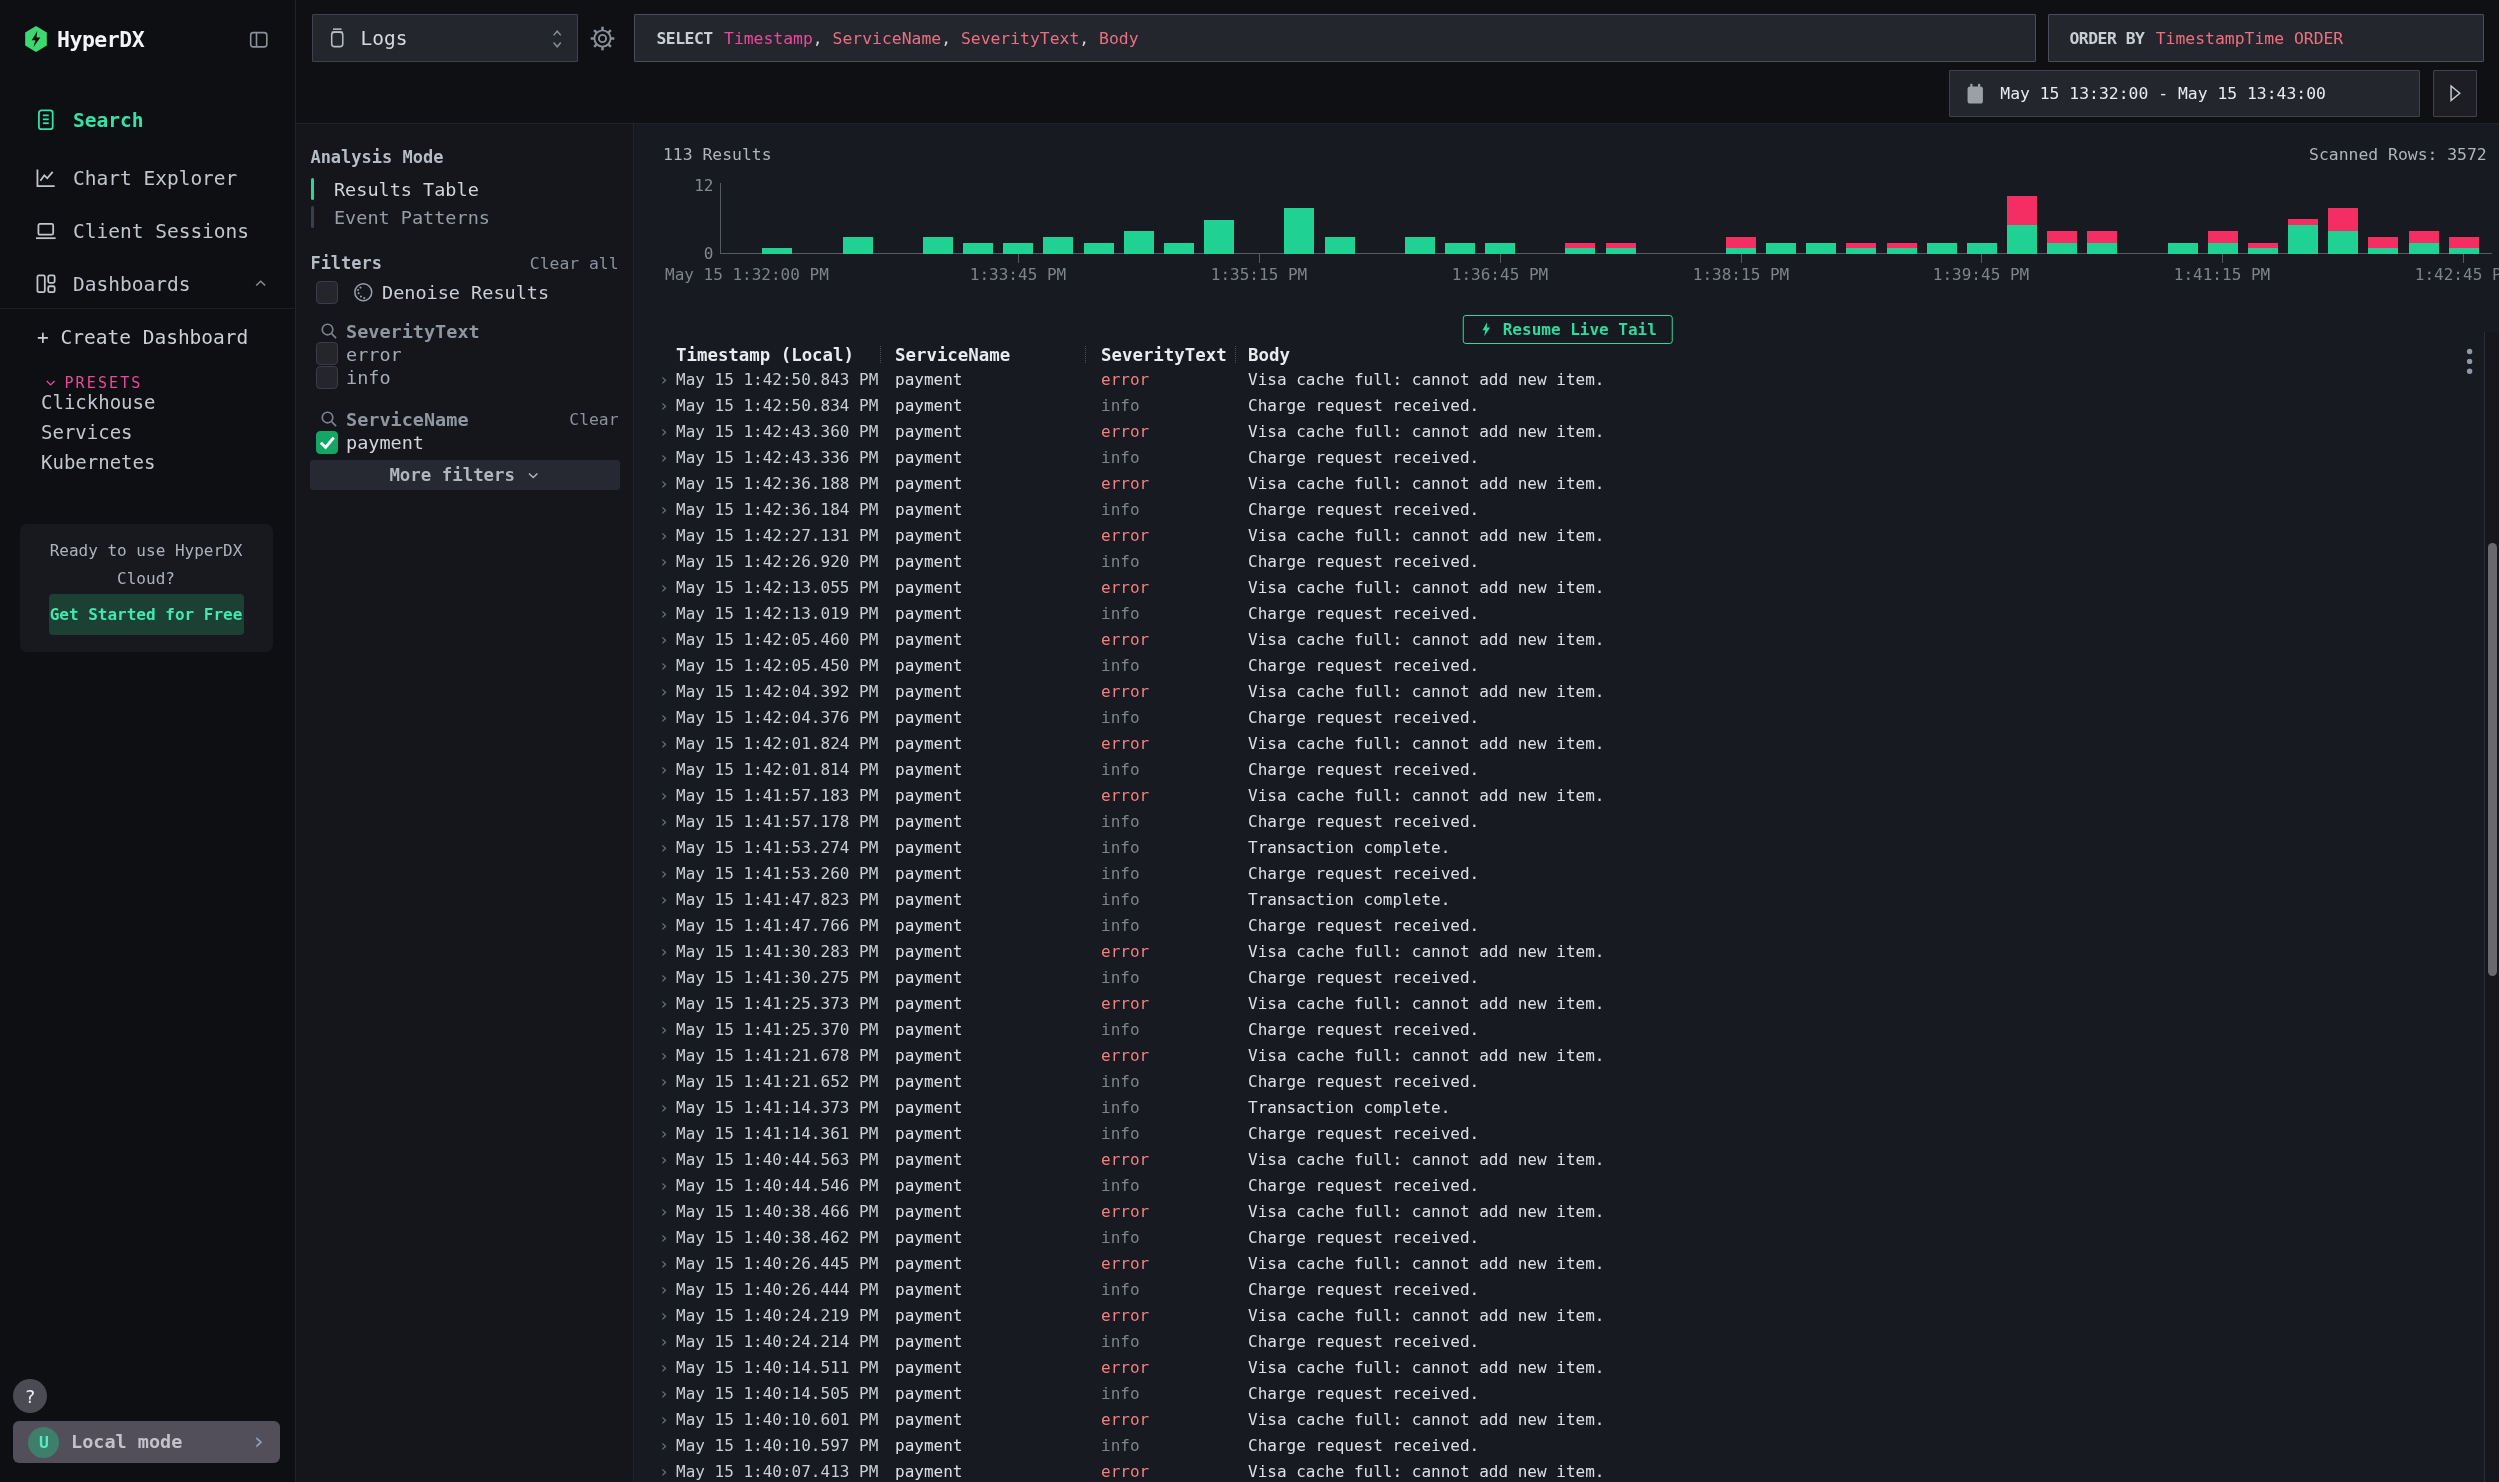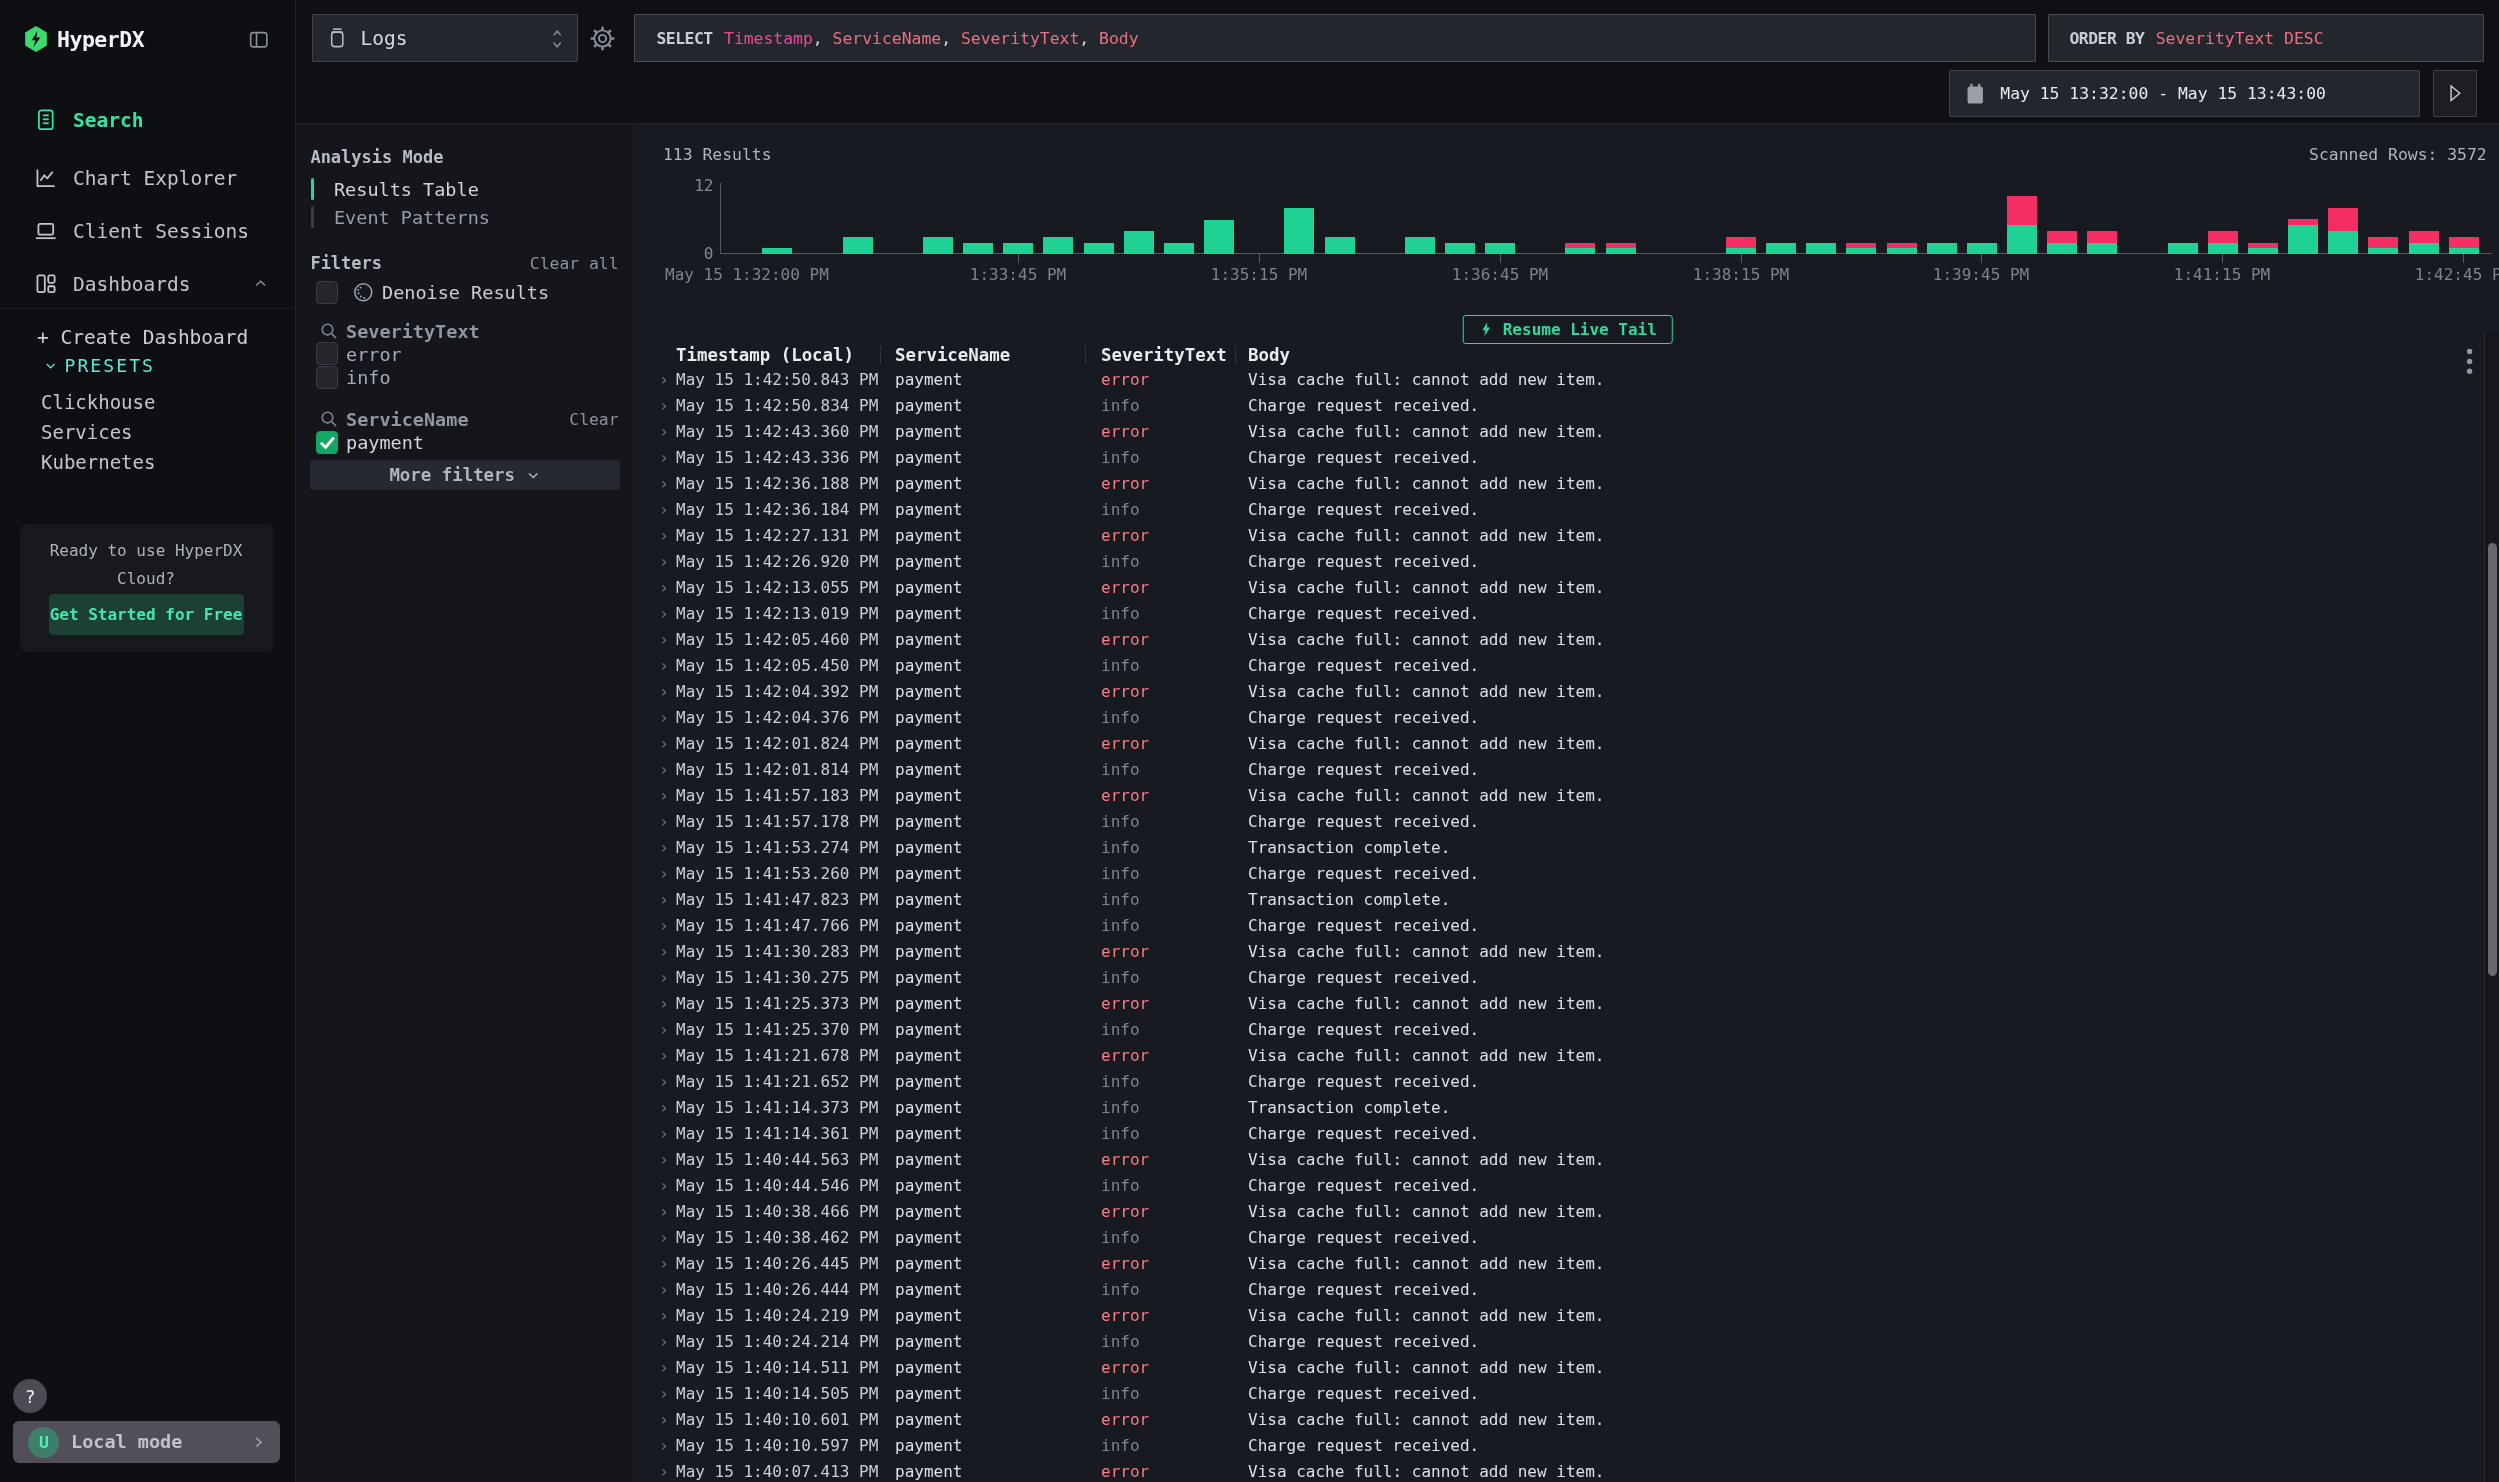--- a/index.html
+++ b/index.html
@@ -12,21 +12,21 @@
   .logo-row{position:absolute;left:0;top:20.5px;width:295px;height:41px;}
   .logo-mark{position:absolute;left:22.6px;top:4.1px;width:26px;height:29px;}
   .logo-text{position:absolute;left:57px;top:6.2px;font-size:21.5px;font-weight:bold;color:#f2f4f7;letter-spacing:-0.5px;}
   .collapse-btn{position:absolute;left:248px;top:8.2px;width:21.5px;height:20.5px;color:#8a8f98;cursor:pointer;}
   .nav-item{position:absolute;left:0;width:295px;height:30px;display:flex;align-items:center;padding-left:34px;box-sizing:border-box;color:#c2c6cc;font-size:19.5px;cursor:pointer;}
   .nav-item .nicon{width:23.6px;height:23.6px;margin-right:15.4px;flex:0 0 auto;}
   .nav-item.active{color:#35e3a6;font-weight:bold;}
   .nav-chevron{position:absolute;right:27px;width:15.4px;height:15.4px;color:#8a8f98;}
   .side-divider{position:absolute;left:0;top:308px;width:294px;height:1px;background:#1d1f25;}
   .create-dash{position:absolute;left:37px;top:326px;font-size:19.5px;color:#ccd0d6;cursor:pointer;}
-  .presets-head{position:absolute;left:44px;top:355px;font-size:18px;letter-spacing:2.1px;color:#5eead4;display:flex;align-items:center;cursor:pointer;}
+  .presets-head{position:absolute;left:44px;top:374px;font-size:15px;letter-spacing:2.1px;color:#ec4899;display:flex;align-items:center;cursor:pointer;}
   .presets-head .pcaret{width:13.3px;height:13.3px;margin-right:7.2px;}
   .preset-item{position:absolute;left:41px;height:24.6px;line-height:24.6px;font-size:19px;color:#c3c7cd;cursor:pointer;}
   .cloud-card{position:absolute;left:19.5px;top:524px;width:253px;height:128px;background:#17191f;border-radius:7.2px;}
   .cloud-text{position:absolute;left:0;top:13.3px;width:100%;text-align:center;font-size:16px;line-height:28px;color:#aeb3ba;white-space:pre-line;}
   .cloud-cta{position:absolute;left:29px;right:29px;top:70px;height:41px;background:#1d4034;border-radius:4.1px;color:#3fe9af;font-size:16px;font-weight:bold;display:flex;align-items:center;justify-content:center;cursor:pointer;}
   .help-btn{position:absolute;left:13px;top:1379px;width:34px;height:34px;border-radius:50%;background:#4b4b53;color:#eceef2;font-size:18.5px;display:flex;align-items:center;justify-content:center;cursor:pointer;}
   .user-pill{position:absolute;left:13px;top:1421px;width:267px;height:42px;border-radius:6.2px;background:#534f5a;cursor:pointer;}
   .avatar{position:absolute;left:15.4px;top:5.6px;width:31px;height:31px;border-radius:50%;background:#3f7e6b;color:#52eec0;font-size:16.4px;font-weight:bold;display:flex;align-items:center;justify-content:center;}
   .user-label{position:absolute;left:58px;top:0;height:42px;line-height:42px;font-size:18.5px;font-weight:bold;color:#c3c1c9;}
   .user-chevron{position:absolute;right:14.4px;top:0;height:42px;line-height:40px;font-size:23.6px;color:#93a0b6;}
@@ -235,21 +235,21 @@
         <span class="comma">,&nbsp;</span>
         <span style="color:#e87082">ServiceName</span>
         <span class="comma">,&nbsp;</span>
         <span style="color:#e87082">SeverityText</span>
         <span class="comma">,&nbsp;</span>
         <span style="color:#e87082">Body</span>
       </div>
 
     <div class="box order-box">
       <span class="kw">ORDER BY</span>
-      <span id="order-val" style="color: rgb(238, 111, 127);">SeverityText DESC</span>
+      <span id="order-val" style="color: rgb(238, 111, 127);">TimestampTime ORDER</span>
     </div>
 
 
     <div class="box date-box">
       <span class="cal-icon">
         <svg viewBox="0 0 24 26">
             <path d="M3 7 a3 3 0 0 1 3-3 h12 a3 3 0 0 1 3 3 v14 a3 3 0 0 1-3 3 H6 a3 3 0 0 1-3-3 Z" fill="currentColor"></path>
             <line x1="7.5" y1="1" x2="7.5" y2="6" stroke="currentColor" stroke-width="2.6"></line>
             <line x1="16.5" y1="1" x2="16.5" y2="6" stroke="currentColor" stroke-width="2.6"></line>
           </svg>

